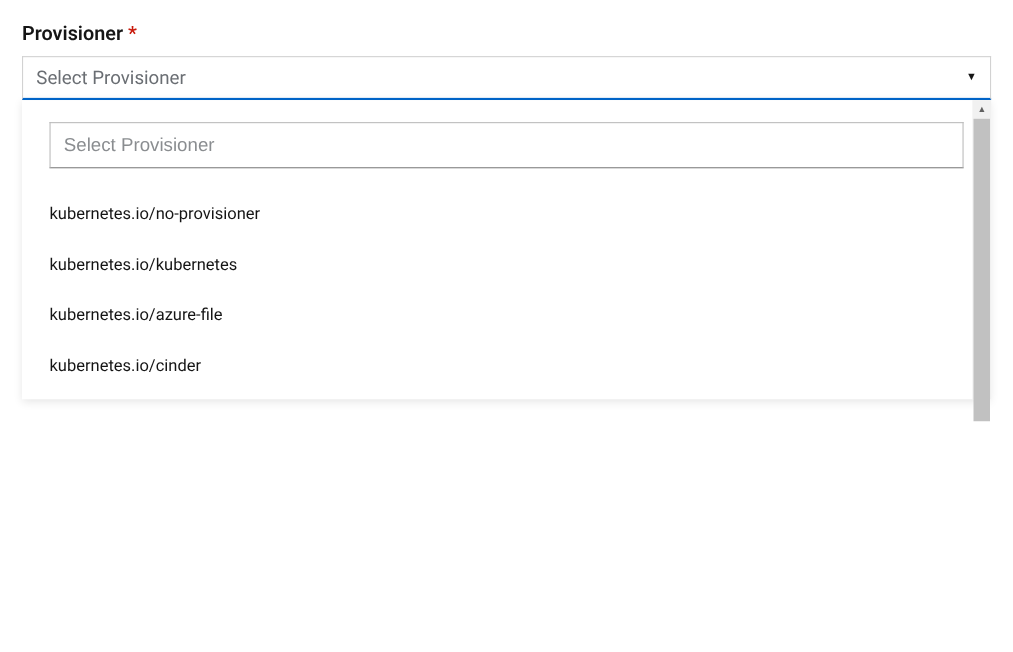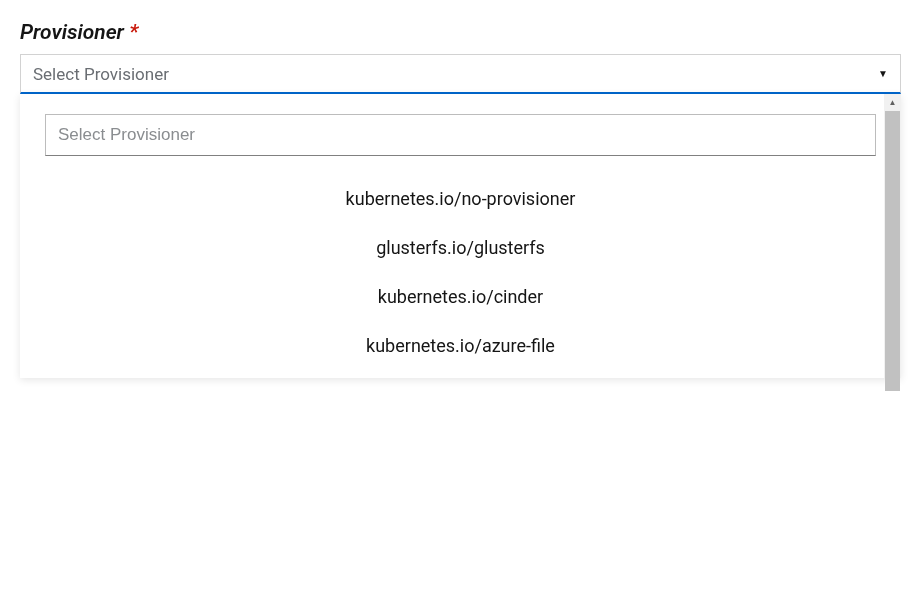--- a/index.html
+++ b/index.html
@@ -7,25 +7,24 @@
       margin: 0;
       padding: 0;
     }
     body {
       font-family: -apple-system, BlinkMacSystemFont, "Segoe UI", Roboto, "Helvetica Neue", Arial, sans-serif;
       background: #ffffff;
       padding: 20px;
       width: 921px;
     }
     .field-label {
-      font-size: 21px;
+      font-size: 18px;
       font-weight: 600;
       color: #151515;
       margin-bottom: 10px;
-      font-style: italic;
     }
     .required-asterisk {
       color: #c9190b;
       font-weight: 600;
     }
     .select-container {
       position: relative;
       width: 100%;
     }
     .select-button {
@@ -86,24 +85,23 @@
       outline: none;
     }
     .filter-input::placeholder {
       color: #8a8d90;
     }
     .option-list {
       list-style: none;
     }
     .option-item {
       padding: 14px 0;
-      font-size: 18px;
+      font-size: 15px;
       color: #151515;
       cursor: pointer;
-      text-align: center;
     }
     .scrollbar-track {
       position: absolute;
       right: 0;
       top: 0;
       bottom: 0;
       width: 17px;
       background: #f1f1f1;
       display: flex;
       flex-direction: column;
@@ -155,23 +153,23 @@
 
   <div class="dropdown-panel">
     <div class="dropdown-container">
       <div class="dropdown-content-col">
         <div class="scroll-area">
           <div class="filter-input-wrap">
             <input type="text" class="filter-input" placeholder="Select Provisioner" style="">
           </div>
           <ul class="option-list">
             <li class="option-item">kubernetes.io/no-provisioner</li>
-            <li class="option-item">glusterfs.io/glusterfs</li>
+            <li class="option-item">kubernetes.io/kubernetes</li>
+            <li class="option-item">kubernetes.io/azure-file</li>
             <li class="option-item">kubernetes.io/cinder</li>
-            <li class="option-item">kubernetes.io/azure-file</li>
           </ul>
         </div>
       </div>
       <div class="scrollbar-track">
         <div class="scrollbar-arrow">▲</div>
         <div class="scrollbar-thumb"></div>
         <div class="scrollbar-arrow">▼</div>
       </div>
     </div>
   </div>

